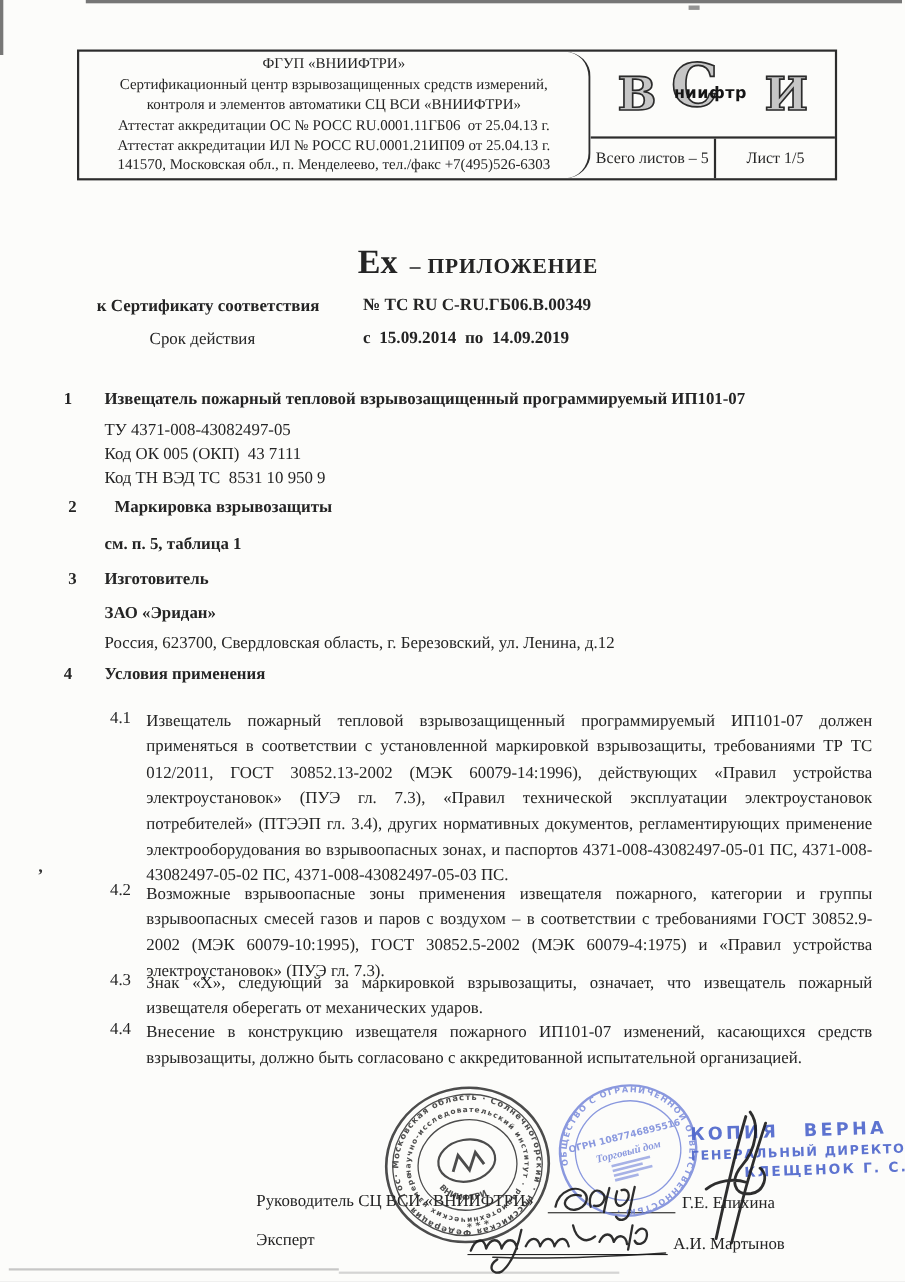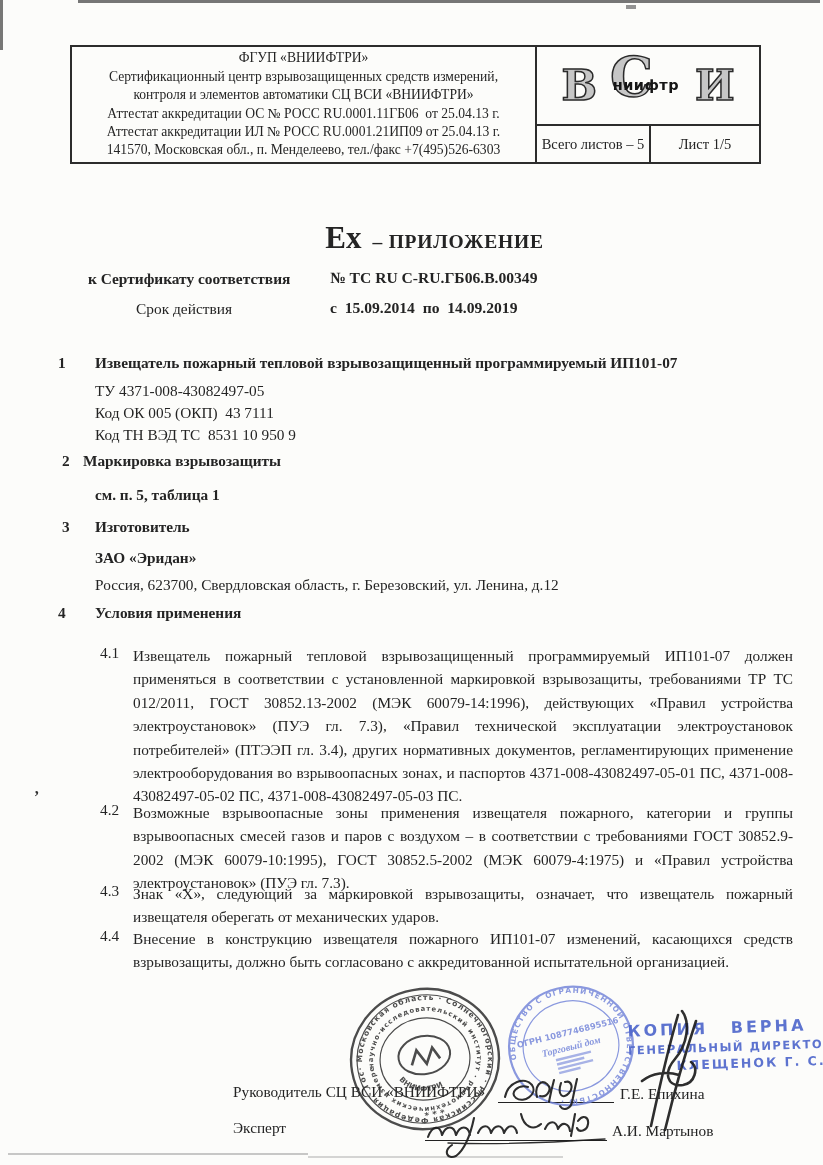--- a/index.html
+++ b/index.html
@@ -12,21 +12,21 @@
   .scan-top{left:78px;top:0;width:742px;height:3px;background:#4a4a4a;opacity:.75;}
   .scan-left{left:0;top:0;width:3px;height:50px;background:#555;opacity:.8;}
   .scan-speck{left:626px;top:5px;width:10px;height:4px;background:#666;opacity:.7;}
   .scan-b1{left:8px;top:1153px;width:300px;height:2px;background:#9a9a9a;opacity:.55;}
   .scan-b2{left:308px;top:1156px;width:255px;height:2px;background:#ababab;opacity:.5;}
   .apos{left:34px;top:788px;font-size:16px;font-weight:bold;color:#333;}
 
   
   .hdr-box{left:70px;top:45px;width:687px;height:115px;border:2px solid #2c2c2c;display:flex;}
   .hdr-left{width:465px;border-right:2px solid #2c2c2c;display:flex;flex-direction:column;
-            justify-content:center;text-align:center;font-size:13.6px;line-height:18.4px;padding:2px 6px;box-sizing:border-box;}
+            justify-content:center;text-align:center;font-size:13.6px;line-height:18.4px;padding:2px 6px;box-sizing:border-box;border-radius:23px;}
   .hdr-right{flex:1;display:flex;flex-direction:column;}
   .logo-cell{flex:1;display:flex;align-items:center;justify-content:center;}
   .sheet-row{height:36px;border-top:2px solid #2c2c2c;display:flex;}
   .sheet-cell{display:flex;align-items:center;justify-content:center;font-size:14.5px;}
   .sheet-cell.total{width:112px;border-right:2px solid #2c2c2c;}
   .sheet-cell.num{flex:1;text-align:center;}
 
   
   .logo{display:flex;align-items:center;height:60px;}
   .logo-big{font-family:"DejaVu Serif",serif;font-size:42px;font-weight:bold;line-height:1;
@@ -119,21 +119,21 @@
   <div class="abs sec-row" style="top:354px;">
     <span class="sec-num">1</span>
     <span class="sec-head">Извещатель пожарный тепловой взрывозащищенный программируемый ИП101-07</span>
   </div>
   <div class="abs body-line pre" style="top:382px;">ТУ 4371-008-43082497-05</div>
   <div class="abs body-line pre" style="top:404px;">Код ОК 005 (ОКП)  43 7111</div>
   <div class="abs body-line pre" style="top:426px;">Код ТН ВЭД ТС  8531 10 950 9</div>
 
   <div class="abs sec-row" style="top:452px;left:62px;">
     <span class="sec-num">2</span>
-    <span class="sec-head" style="left:21px;">Маркировка взрывозащиты</span>
+    <span class="sec-head" style="left:42px;">Маркировка взрывозащиты</span>
   </div>
   <div class="abs body-line bold" style="top:486px;">см. п. 5, таблица 1</div>
 
   <div class="abs sec-row" style="top:518px;left:62px;">
     <span class="sec-num">3</span>
     <span class="sec-head" style="left:33px;">Изготовитель</span>
   </div>
   <div class="abs body-line bold" style="top:549px;">ЗАО «Эридан»</div>
   <div class="abs body-line" style="top:576px;">Россия, 623700, Свердловская область, г. Березовский, ул. Ленина, д.12</div>
 

